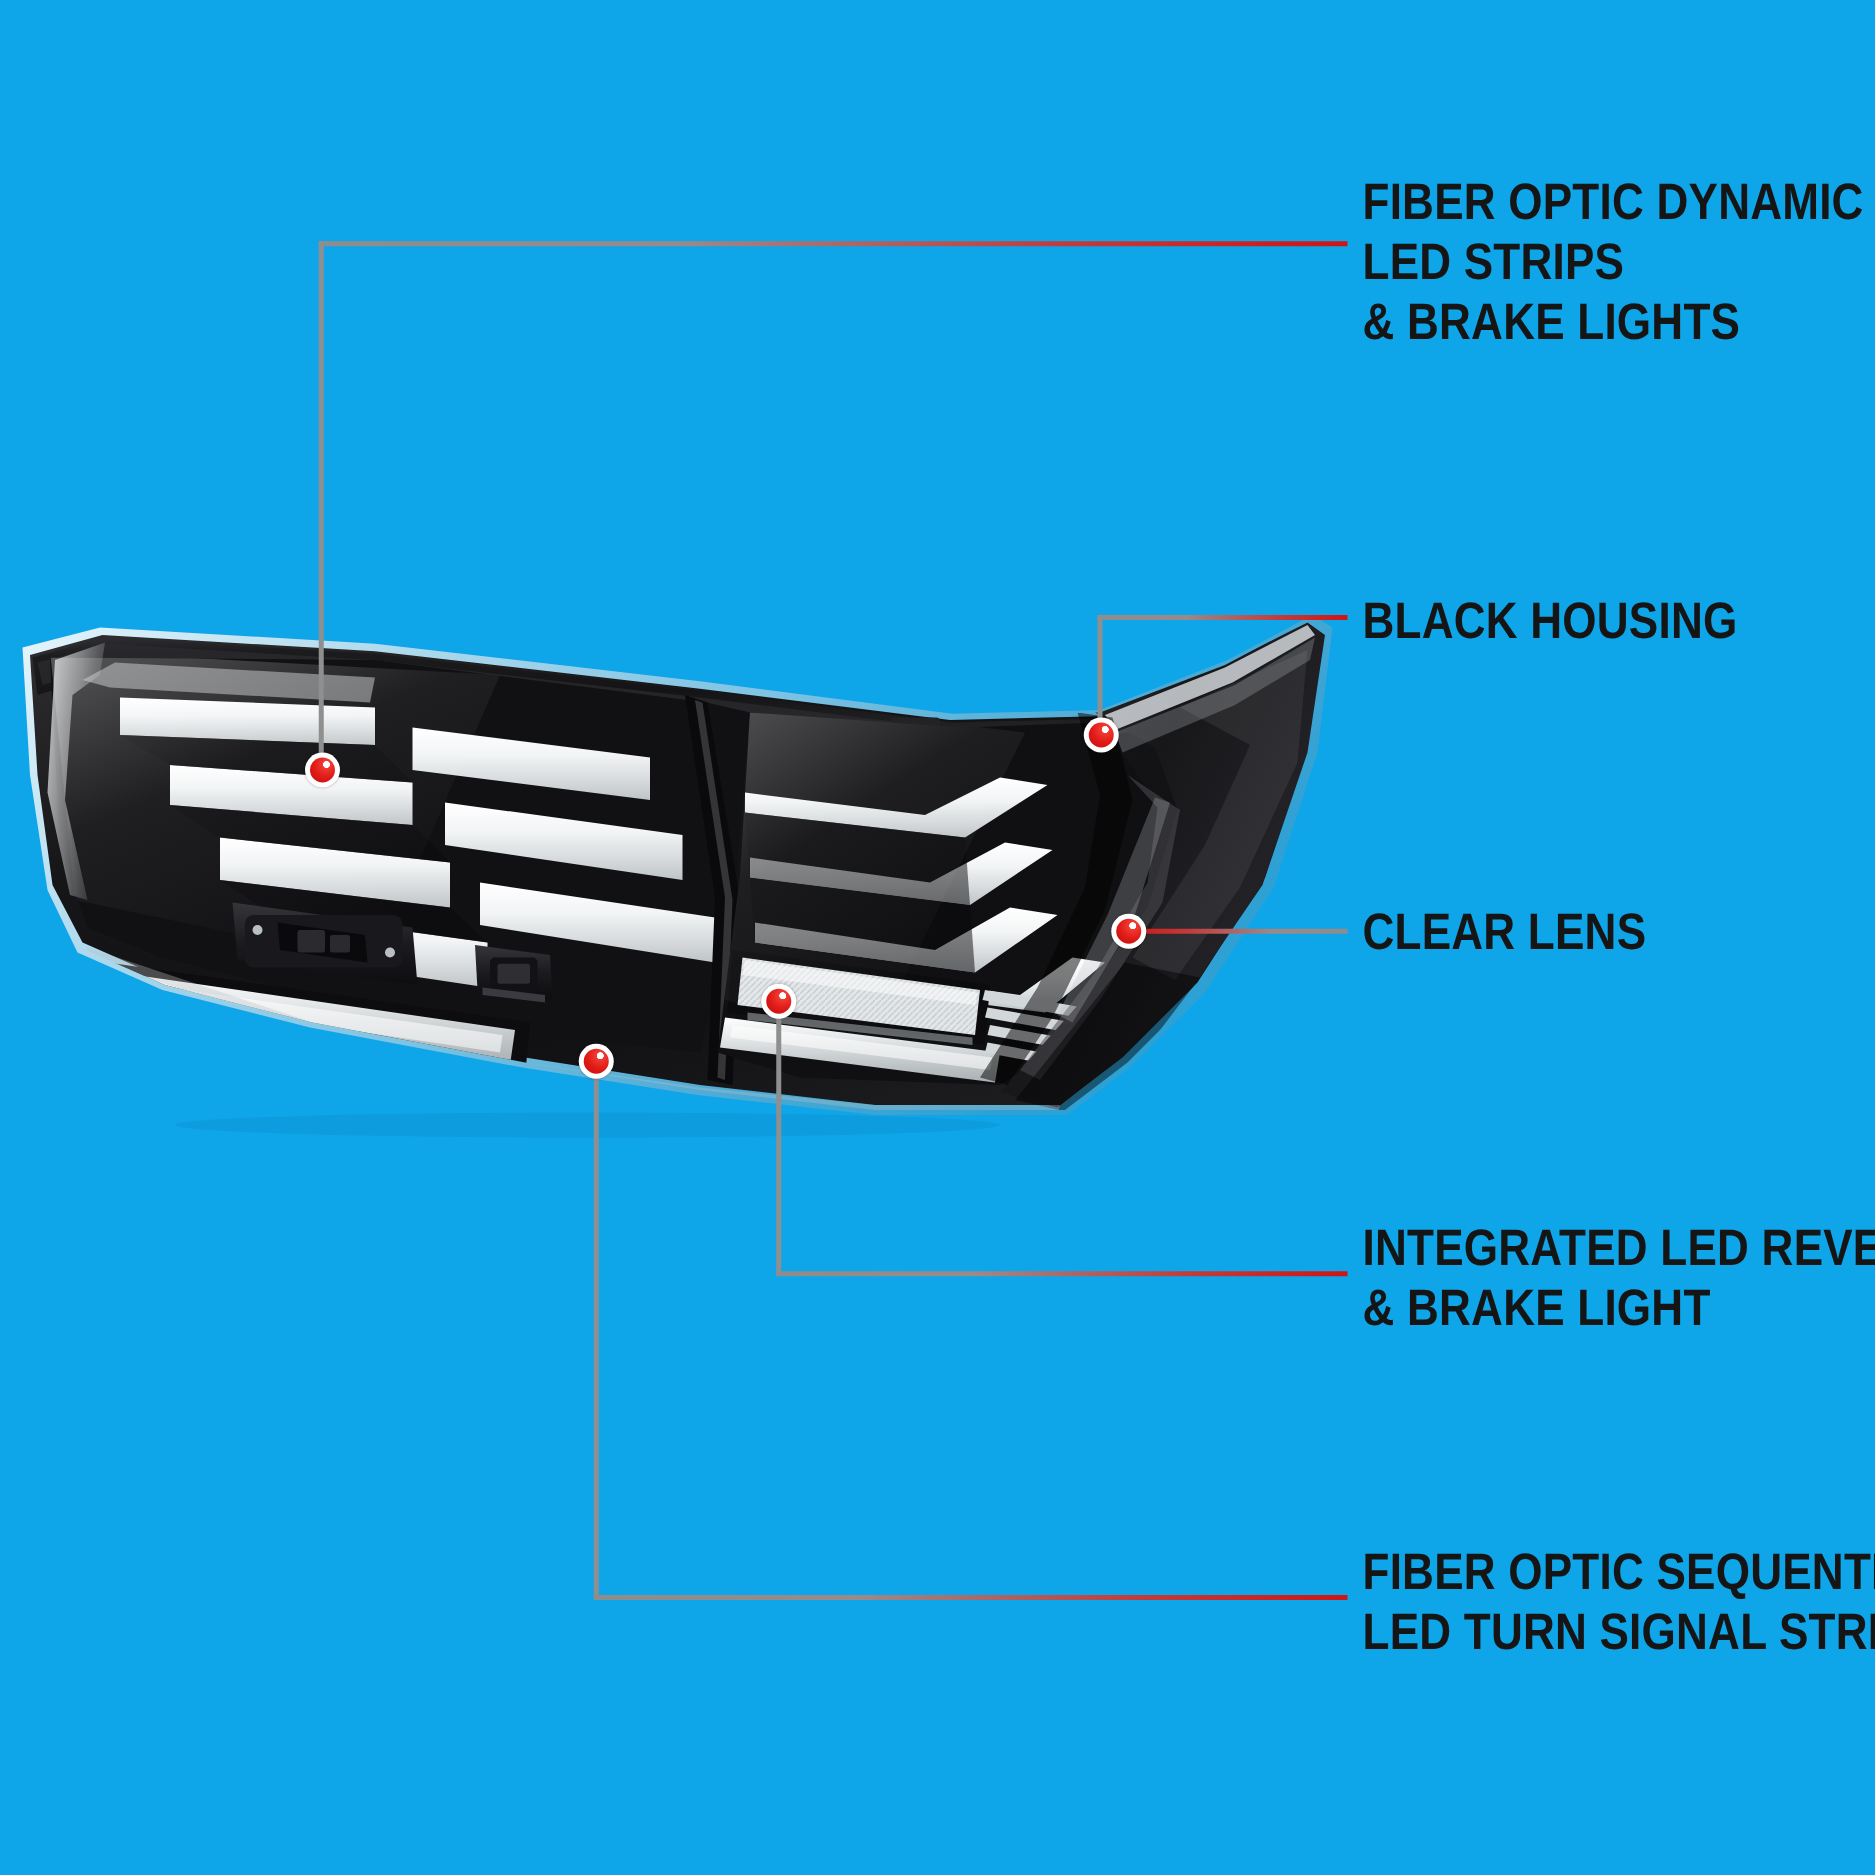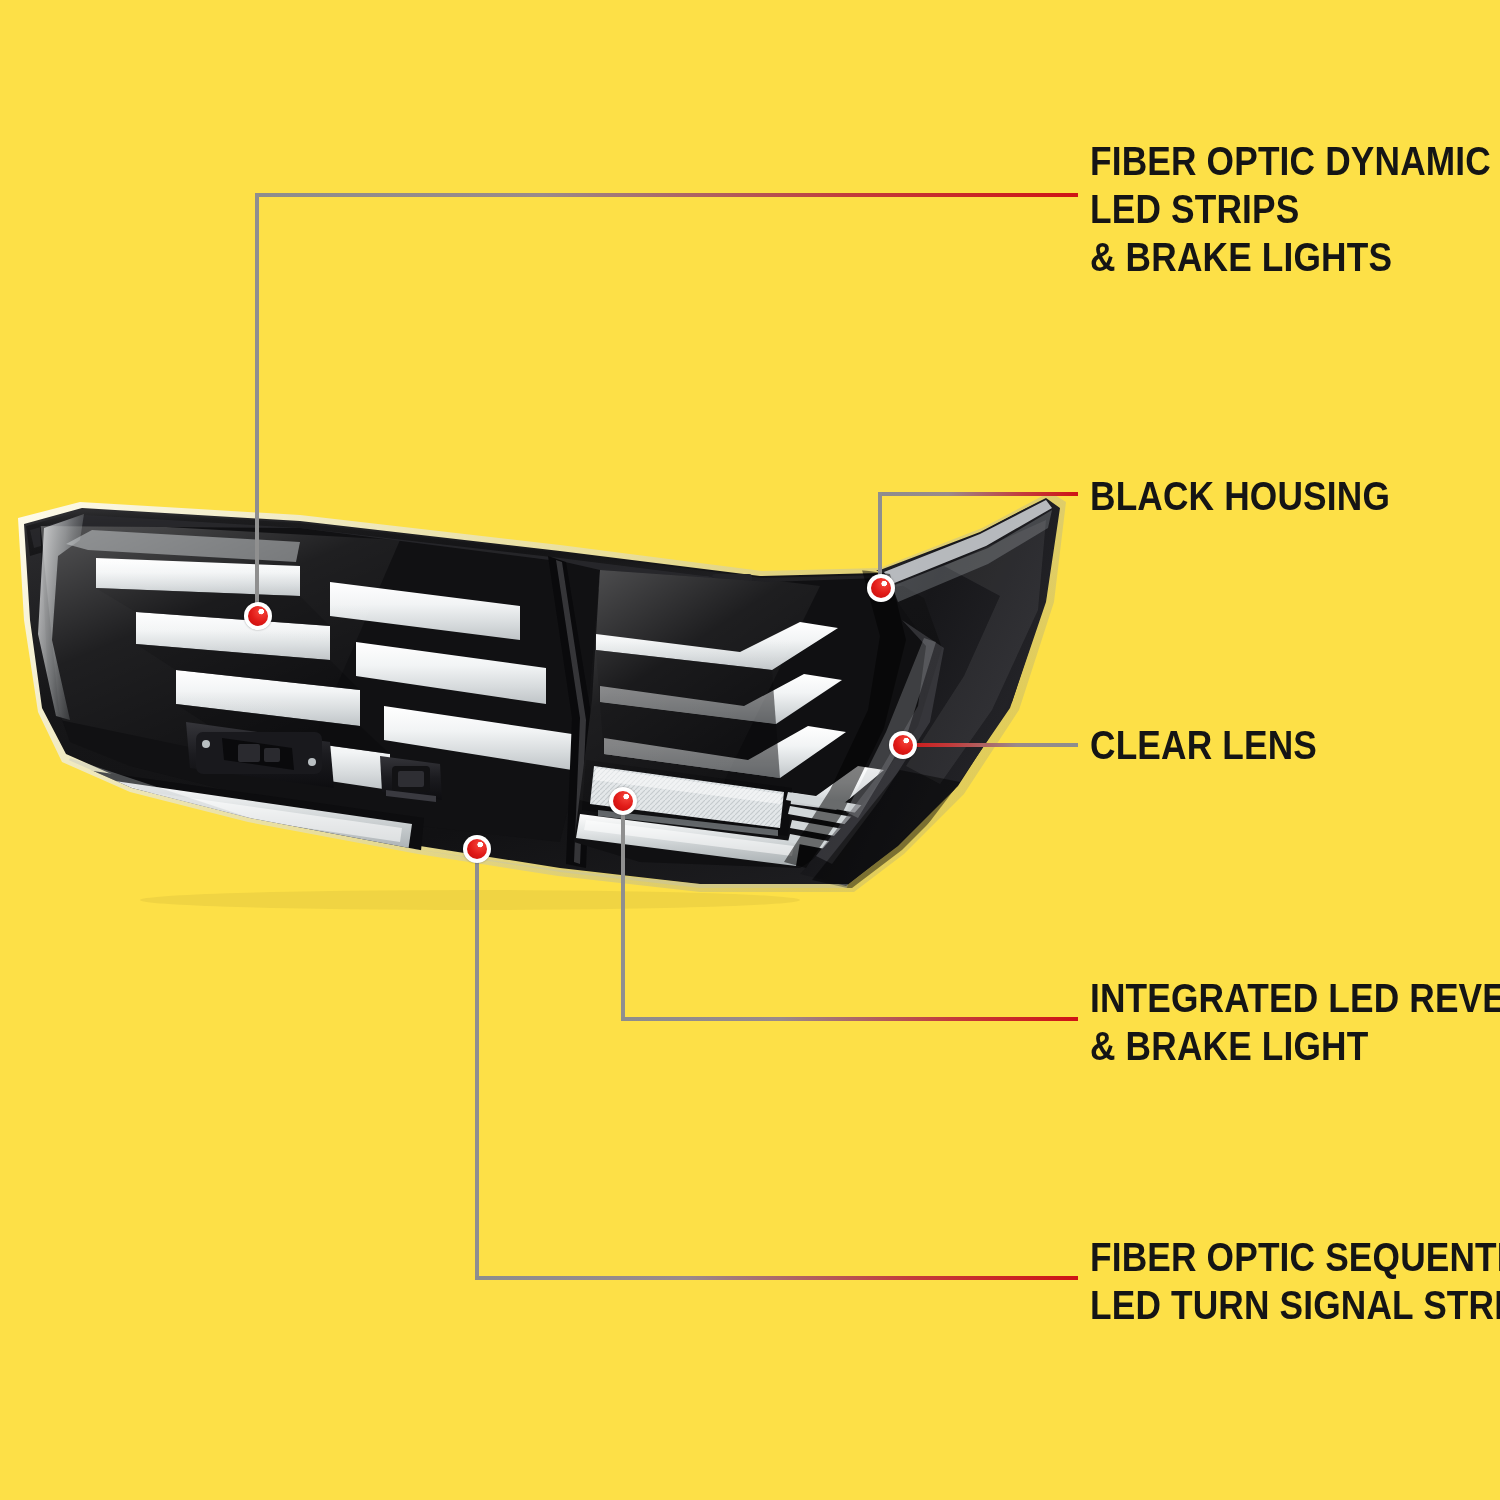--- a/index.html
+++ b/index.html
@@ -5,21 +5,21 @@
 <style>
   html, body {
     margin: 0;
     padding: 0;
     background: #ffffff;
   }
   #stage {
     position: relative;
     width: 1500px;
     height: 1500px;
-    background: #fde047;
+    background: #0ea5e9;
     overflow: hidden;
     font-family: "Liberation Sans", "DejaVu Sans", sans-serif;
   }
 
   
   .callout-label {
     position: absolute;
     color: #151515;
     font-family: "Liberation Sans", "DejaVu Sans", sans-serif;
     font-weight: 700;

